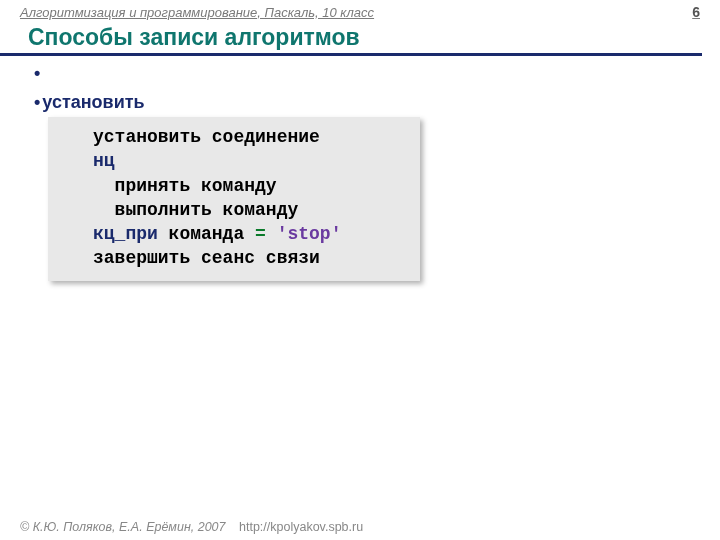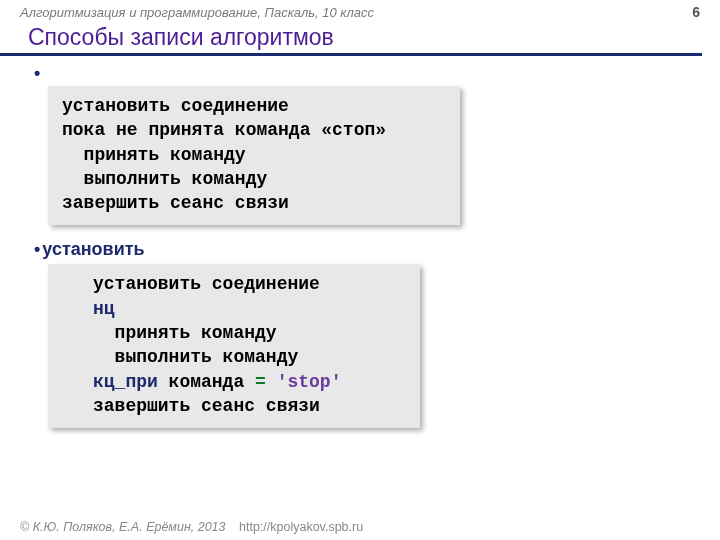--- a/index.html
+++ b/index.html
@@ -11,31 +11,32 @@
     overflow: hidden;
   }
   .header {
     display: flex;
     justify-content: space-between;
     align-items: center;
     padding: 4px 20px 2px 20px;
     color: #7a7a7a;
     font-size: 13px;
     font-style: italic;
+    text-decoration: underline;
   }
   .page-num {
     font-style: normal;
     font-weight: bold;
     color: #555;
     font-size: 14px;
   }
   .title {
     font-size: 23px;
-    font-weight: normal;
-    color: #4c1d95;
+    font-weight: bold;
+    color: #0f766e;
     padding: 2px 0 2px 28px;
     border-bottom: 3px solid #1a2a6c;
     margin: 0 18px 8px 0;
   }
   .section {
     padding: 0 40px 6px 34px;
   }
   .bullet-line {
     display: flex;
     align-items: baseline;
@@ -91,36 +92,31 @@
   <span>Алгоритмизация и программирование, Паскаль, 10 класс</span>
   <span class="page-num">6</span>
 </div>
 
 <div class="title">Способы записи алгоритмов</div>
 
 <div class="section">
   <div class="bullet-line">
     <span class="bullet">•</span>
   </div>
-  <div class="code-box wide1"><span>установить соединение</span>
-<span>пока не принята команда «стоп»</span>
-<span>  принять команду</span>
-<span>  выполнить команду</span>
-<span>завершить сеанс связи</span></div>
 </div>
 
 <div class="section">
   <div class="bullet-line">
     <span class="bullet">•</span>
     <span class="bullet-text">установить</span>
   </div>
   <div class="code-box wide2"><span>установить соединение</span>
 <span class="kw">нц</span>
 <span>  принять команду</span>
 <span>  выполнить команду</span>
 <span class="kw">кц_при</span><span> команда </span><span class="op">=</span><span class="str"> 'stop'</span>
 <span>завершить сеанс связи</span></div>
 </div>
 
 <div class="footer">
-  <span>© К.Ю. Поляков, Е.А. Ерёмин, 2013</span>
+  <span>© К.Ю. Поляков, Е.А. Ерёмин, 2007</span>
   <span class="footer-link">http://kpolyakov.spb.ru</span>
 </div>
 
 </body></html>

